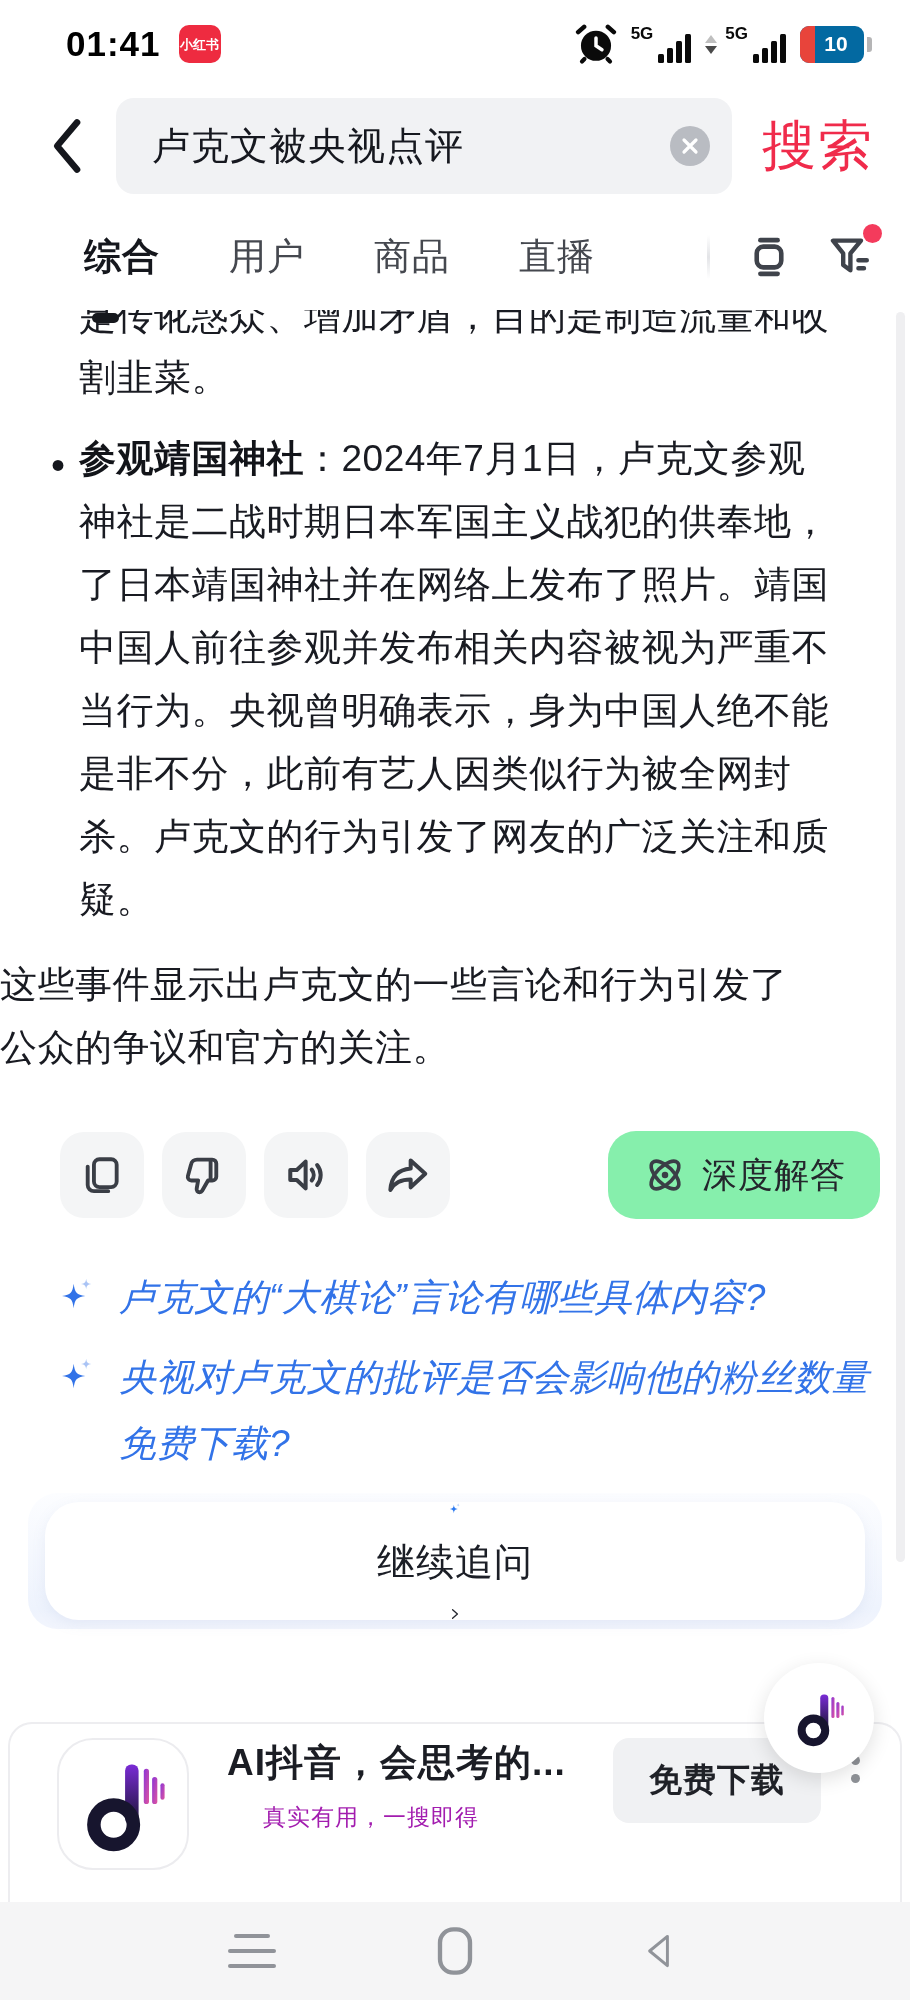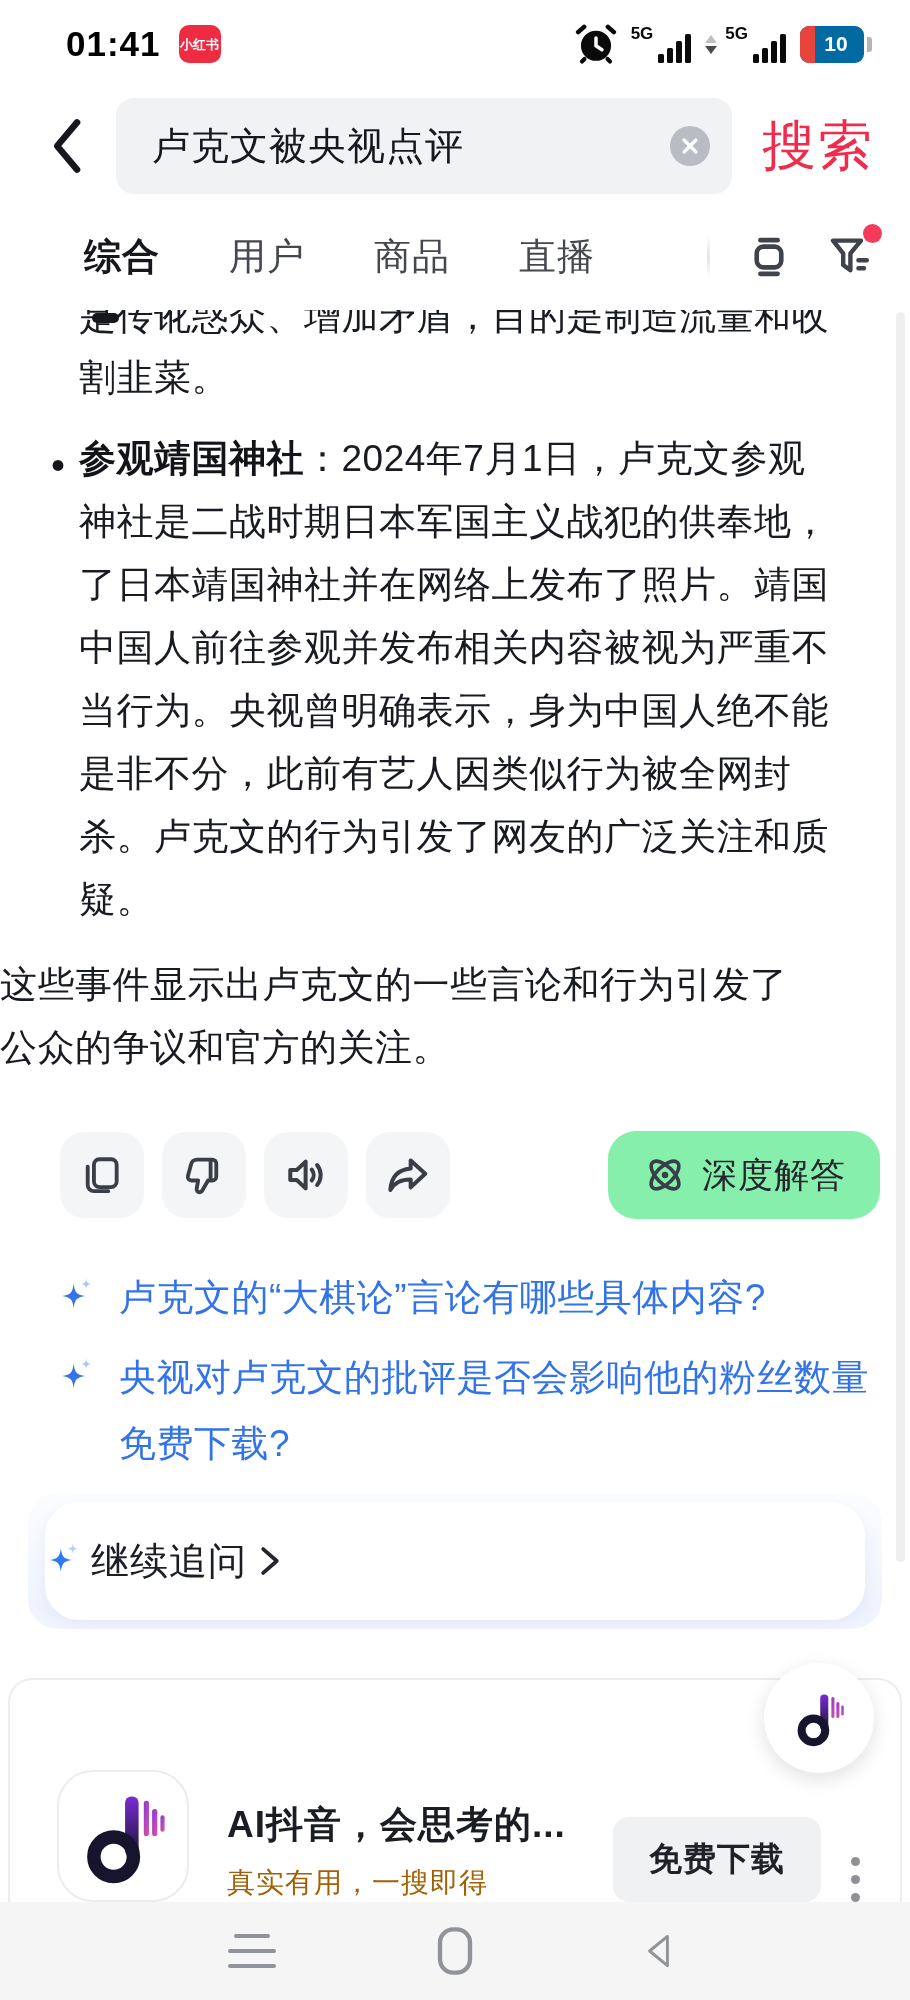--- a/index.html
+++ b/index.html
@@ -54,33 +54,33 @@
   .summary{margin-top:22px;}
   
   .action-row{margin-top:52px;padding:0 30px 0 60px;display:flex;align-items:center;}
   .act-btn{width:84px;height:86px;border-radius:24px;background:#f4f5f6;display:flex;align-items:center;justify-content:center;margin-right:18px;}
   .deep-btn{margin-left:auto;height:88px;border-radius:28px;background:#86efac;display:flex;align-items:center;justify-content:center;gap:14px;padding:0 34px;}
   .deep-btn span{font-size:35px;color:#24262c;font-weight:500;letter-spacing:1px;}
   
   .followups{margin-top:46px;}
   .fu{display:flex;padding-left:57px;margin-bottom:14px;}
   .fu .spark{flex:none;margin-top:10px;margin-right:22px;}
-  .fu-lines{font-size:37px;line-height:66px;color:#3273e8;letter-spacing:0.5px;}
+  .fu-lines{font-size:37px;line-height:66px;color:#3273e8;letter-spacing:0.5px;font-style:italic;}
   
   .cont-card{margin:16px 28px 0 28px;height:136px;border-radius:30px;background:linear-gradient(180deg,#fcfdff 0%,#eef3fd 85%,#f2f5fd 100%);display:flex;align-items:center;justify-content:center;}
-  .cont-pill{width:820px;height:118px;background:#ffffff;border-radius:34px;box-shadow:0 4px 14px rgba(120,140,190,0.10);display:flex;align-items:center;gap:8px;}
+  .cont-pill{width:820px;height:118px;background:#ffffff;border-radius:34px;box-shadow:0 4px 14px rgba(120,140,190,0.10);display:flex;align-items:center;justify-content:center;gap:20px;flex-direction:column;}
   .cont-pill span{font-size:38px;color:#1b1e26;font-weight:500;letter-spacing:1px;}
   
   .scrollbar{position:absolute;right:5px;top:312px;width:9px;height:1250px;border-radius:5px;background:#efeff1;}
   
-  .ad-card{position:absolute;left:8px;right:8px;top:1678px;height:224px;background:#fff;border:2px solid #ededf0;border-bottom:none;border-radius:24px 24px 0 0;box-sizing:border-box;display:flex;align-items:flex-end;padding:0 40px 0 47px;}
+  .ad-card{position:absolute;left:8px;right:8px;top:1722px;height:224px;background:#fff;border:2px solid #ededf0;border-bottom:none;border-radius:24px 24px 0 0;box-sizing:border-box;display:flex;align-items:flex-start;padding:14px 40px 0 47px;}
   .ad-icon{width:132px;height:132px;border-radius:36px;border:2px solid #ececef;box-sizing:border-box;display:flex;align-items:center;justify-content:center;background:#fff;flex:none;}
   .ad-texts{margin-left:38px;}
   .ad-title{font-size:37px;font-weight:700;color:#1b1d24;letter-spacing:1px;}
-  .ad-sub{font-size:28px;color:#a16207;margin-top:14px;letter-spacing:1px;}
+  .ad-sub{font-size:23px;color:#a21caf;margin-top:14px;letter-spacing:1px;margin-left:36px;}
   .dl-btn{margin-left:auto;background:#f0f1f3;border-radius:16px;padding:20px 36px;font-size:33px;font-weight:600;color:#1f2127;letter-spacing:1px;}
   .dots-btn{margin-left:30px;display:flex;flex-direction:column;gap:9px;align-items:center;}
   .dots-btn i{width:9px;height:9px;border-radius:50%;background:#8e9196;}
   .float-circle{position:absolute;right:36px;top:1663px;width:110px;height:110px;border-radius:50%;background:#fff;box-shadow:0 6px 20px rgba(0,0,0,0.12);display:flex;align-items:center;justify-content:center;z-index:5;}
   
   .nav-bar{position:absolute;left:0;right:0;bottom:0;height:98px;background:#f5f5f6;display:flex;align-items:center;justify-content:space-around;padding:0 150px;box-sizing:border-box;}
   .nav-btn{display:flex;align-items:center;justify-content:center;width:80px;height:80px;}
   .menu-ico{display:flex;flex-direction:column;align-items:center;gap:11px;}
   .menu-ico i{height:4px;border-radius:2px;background:#909399;display:block;}
   svg{display:block;}

